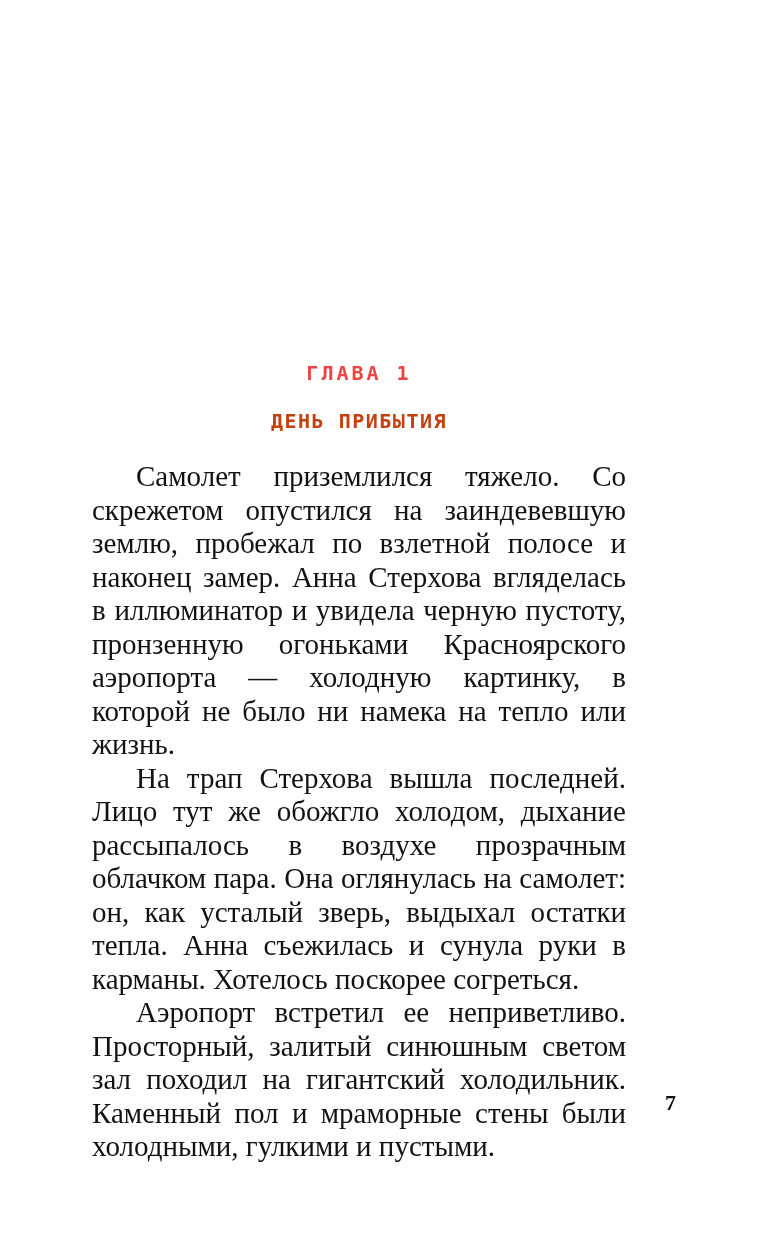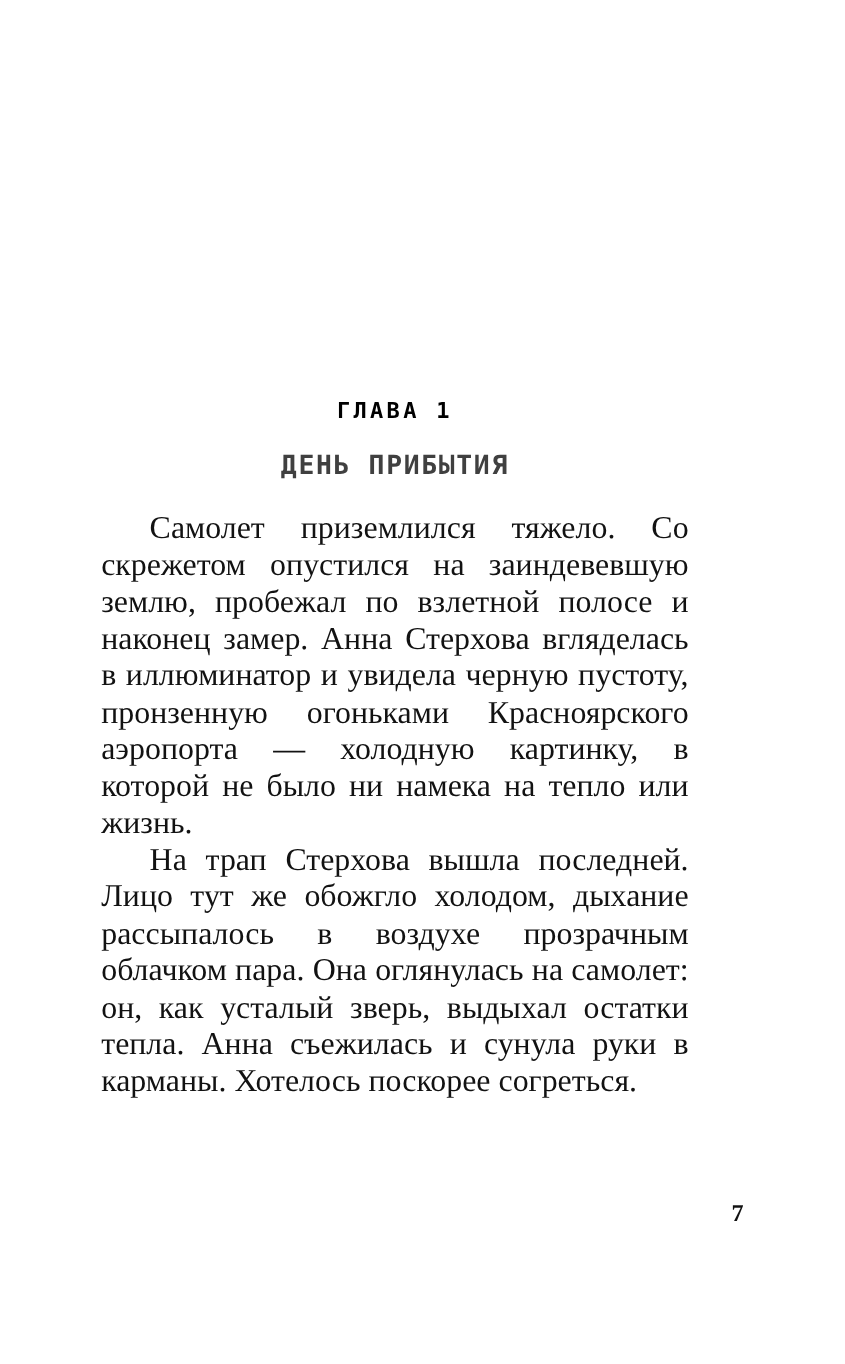--- a/index.html
+++ b/index.html
@@ -32,31 +32,31 @@
   .chapter-block {
     padding-top: 362px;
     text-align: center;
   }
 
   .chapter-number {
     font-family: "DejaVu Sans Mono", monospace;
     font-weight: bold;
     font-size: 20px;
     letter-spacing: 3px;
-    color: #000000;
+    color: #ef4444;
     margin: 0 0 26px 0;
     line-height: 1.1;
   }
 
   .chapter-title {
     font-family: "DejaVu Sans Mono", monospace;
     font-weight: bold;
-    font-size: 24px;
+    font-size: 20px;
     letter-spacing: 1.5px;
-    color: #404040;
+    color: #c2410c;
     margin: 12px 0 28px 0;
     line-height: 1.1;
   }
 
   .body-text p {
     margin: 0;
     font-size: 29px;
     line-height: 33.5px;
     text-align: justify;
     text-indent: 44px;
@@ -83,18 +83,19 @@
   <div class="content">
 
     <div class="chapter-block">
       <div class="chapter-number">ГЛАВА 1</div>
       <div class="chapter-title">ДЕНЬ ПРИБЫТИЯ</div>
     </div>
 
     <div class="body-text">
       <p>Самолет приземлился тяжело. Со скрежетом опустился на заиндевевшую землю, пробежал по взлетной полосе и наконец замер. Анна Стерхова вгляделась в иллюминатор и увидела черную пустоту, пронзенную огоньками Красноярского аэропорта — холодную картинку, в которой не было ни намека на тепло или жизнь.</p>
       <p>На трап Стерхова вышла последней. Лицо тут же обожгло холодом, дыхание рассыпалось в воздухе прозрачным облачком пара. Она оглянулась на самолет: он, как усталый зверь, выдыхал остатки тепла. Анна съежилась и сунула руки в карманы. Хотелось поскорее согреться.</p>
+      <p>Аэропорт встретил ее неприветливо. Просторный, залитый синюшным светом зал походил на гигантский холодильник. Каменный пол и мраморные стены были холодными, гулкими и пустыми.</p>
     </div>
 
   </div>
 
   <div class="page-number">7</div>
 </div>
 
 </body></html>

